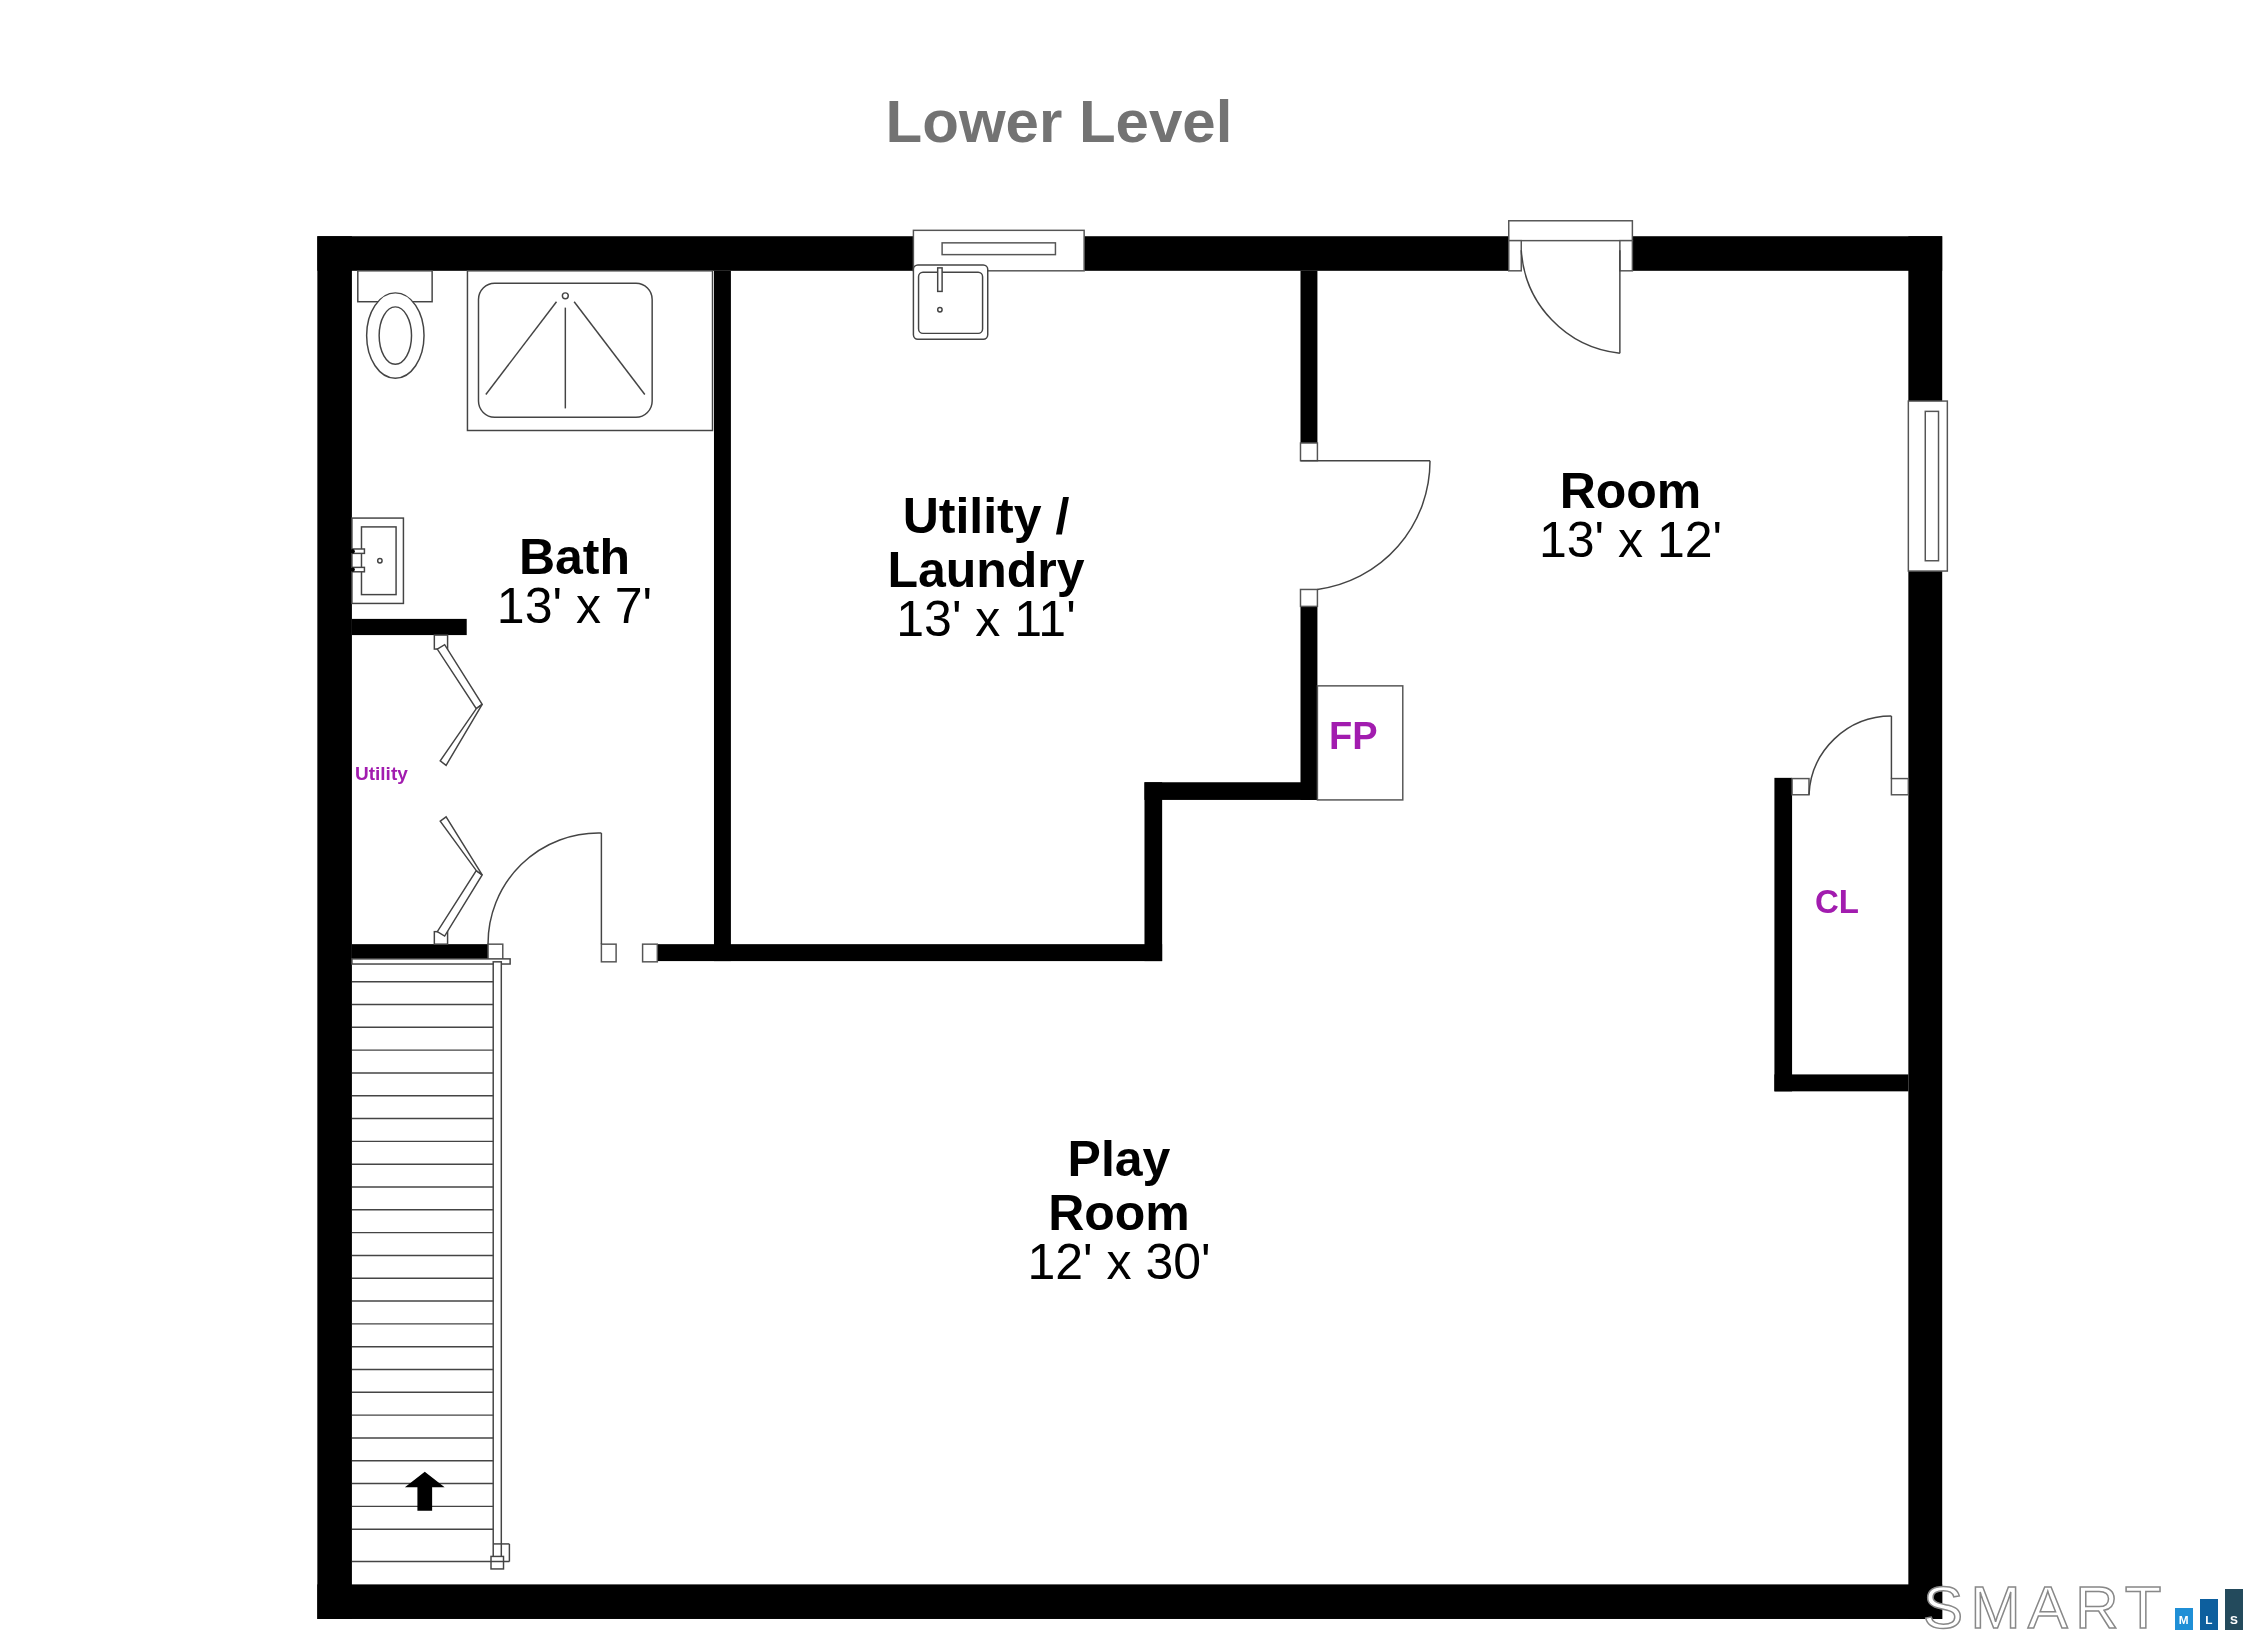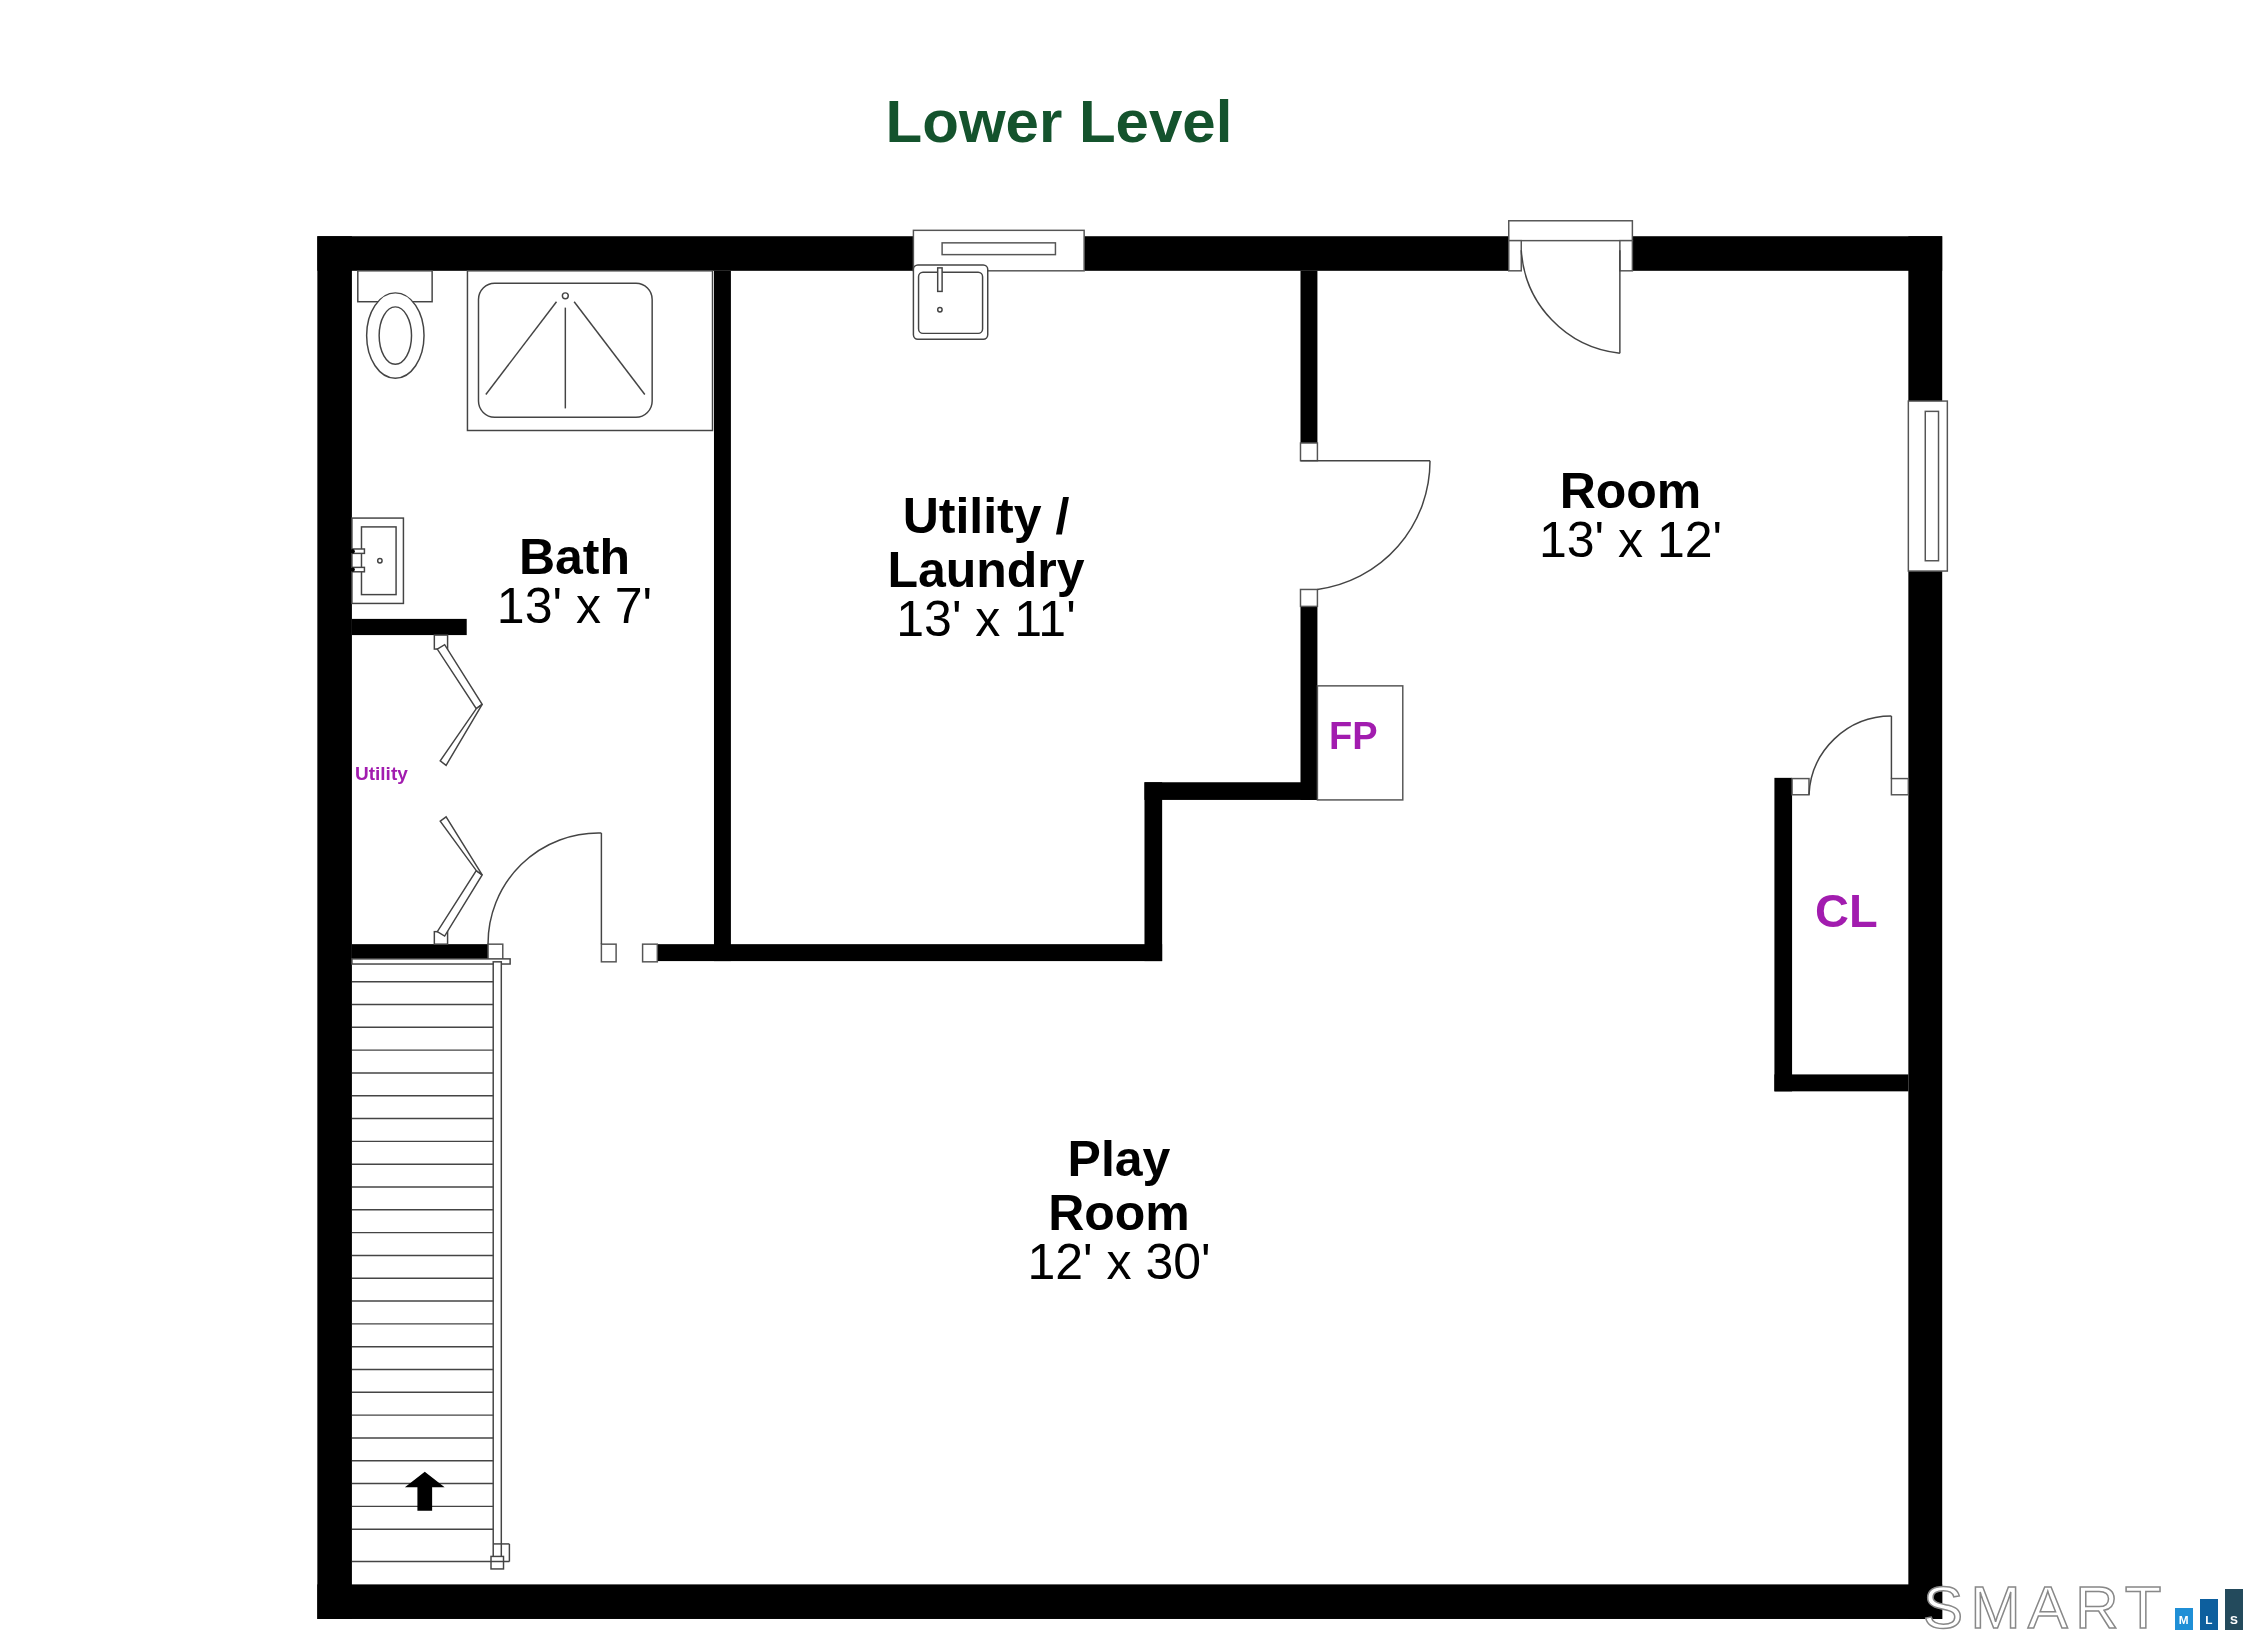--- a/index.html
+++ b/index.html
@@ -1,18 +1,18 @@
 <!DOCTYPE html>
 <html style="font-size:11.8px"><head>
 <meta charset="utf-8">
 <style>
   html, body { margin: 0; padding: 0; background: #ffffff; }
   body { width: 2261px; height: 1644px; position: relative; overflow: hidden; font-family: "Liberation Sans", sans-serif; }
   svg { position: absolute; left: 0; top: 0; }
-  .title { position: absolute; left: 0; width: 2118px; top: 87px; text-align: center; font-weight: bold; font-size: 60px; color: #14532d; font-family: "Liberation Sans", sans-serif; }
+  .title { position: absolute; left: 0; width: 2118px; top: 87px; text-align: center; font-weight: bold; font-size: 60px; color: #737373; font-family: "Liberation Sans", sans-serif; }
   .room { position: absolute; text-align: center; color: #000; font-family: "Liberation Sans", sans-serif; line-height: 1; }
   .room .name { font-weight: bold; font-size: 50px; display: block; line-height: 54px; }
   .room .dims { font-size: 50px; display: block; line-height: 44px; }
   .small-label { position: absolute; font-weight: bold; color: #a21caf; font-family: "Liberation Sans", sans-serif; }
   .logo { position: absolute; left: 1923px; top: 1581px; height: 49px; display: flex; align-items: flex-end; }
   .logo-word { font-family: "Liberation Sans", sans-serif; font-size: 60px; letter-spacing: 7.4px; color: #ffffff; -webkit-text-stroke: 1.5px #888888; line-height: 44px; }
   .logo-bars { display: flex; align-items: flex-end; gap: 7.4px; margin-left: 5.9px; }
   .bar { width: 17.7px; color: #fff; font-size: 11.8px; font-weight: bold; display: flex; align-items: flex-end; justify-content: center; padding-bottom: 2.9px; box-sizing: border-box; font-family: "Liberation Sans", sans-serif; }
 </style>
 </head>
@@ -209,21 +209,21 @@
 </div>
 
 <div class="room" style="left:972px; top:1132px; width:294px;">
   <span class="name">Play</span>
   <span class="name">Room</span>
   <span class="dims">12' x 30'</span>
 </div>
 
 <div class="small-label" style="left:1329px; top:715px; font-size:38px;">FP</div>
 
-<div class="small-label" style="left:1815px; top:883px; font-size:47px;">CL</div>
+<div class="small-label" style="left:1815px; top:883px; font-size:33px;">CL</div>
 
 <div class="logo">
   <span class="logo-word">SMART</span>
   <div class="logo-bars">
     <div class="bar" style="height:22px; background:#1f8fd6;">M</div>
     <div class="bar" style="height:31px; background:#0d5f9e;">L</div>
     <div class="bar" style="height:41px; background:#234a5c;">S</div>
   </div>
 </div>
 

